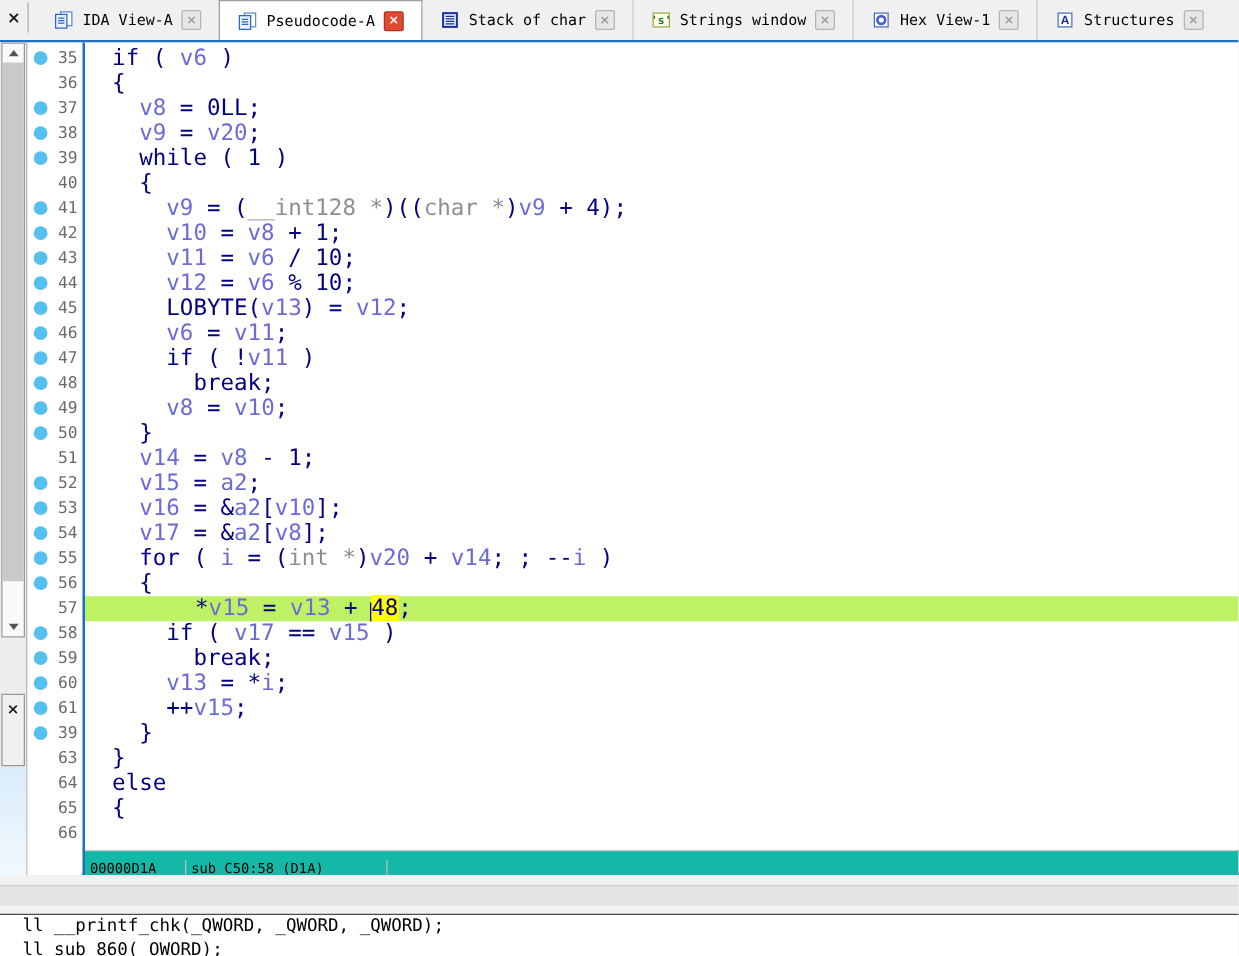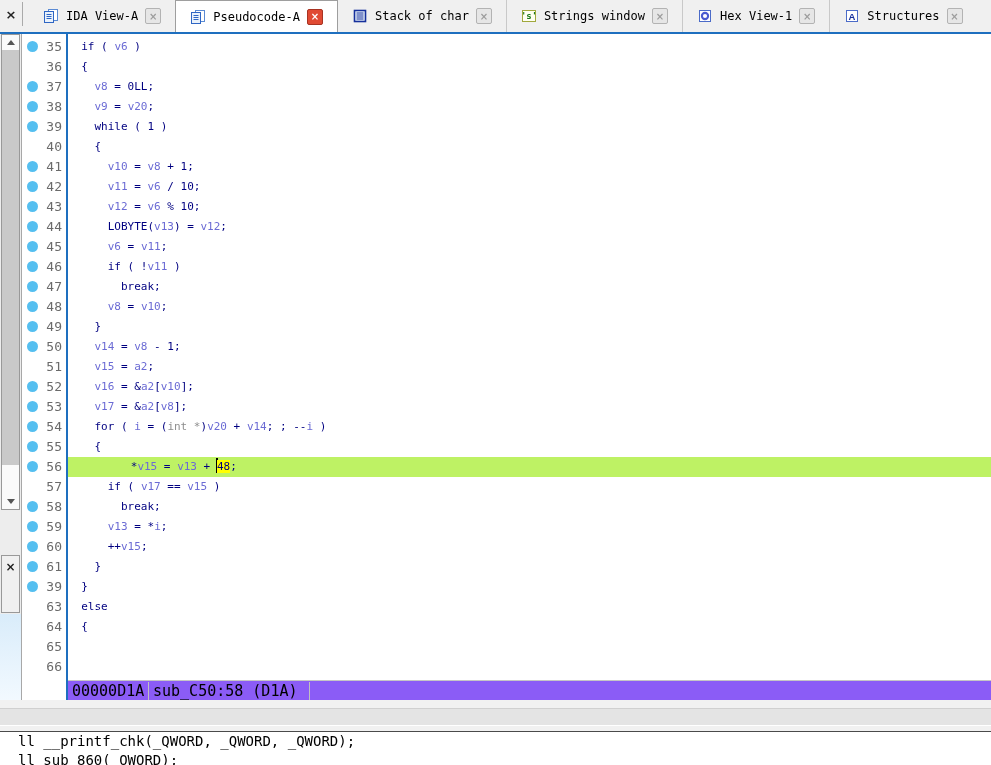--- a/index.html
+++ b/index.html
@@ -45,32 +45,32 @@
   .gutter{position:absolute;left:22px;top:34px;width:44px;height:666px;background:#fff;
           box-sizing:border-box;padding-top:3px;overflow:hidden;}
   .grow{height:20px;position:relative;}
   .bp{position:absolute;left:5px;top:4px;width:11px;height:11px;border-radius:50%;background:#55bff0;}
   .lnum{position:absolute;right:4px;top:2px;font-size:13px;color:#6a6a6a;}
 
   
   .codecol{position:absolute;left:66px;top:34px;width:925px;height:666px;background:#fff;
            border-left:2px solid #1e6fbf;border-bottom:2px solid #1e6fbf;box-sizing:border-box;}
   .rows{height:643px;padding-top:3px;overflow:hidden;}
-  .crow{height:20px;line-height:20px;font-size:11px;white-space:pre;color:#000080;}
+  .crow{height:20px;line-height:20px;font-size:18px;white-space:pre;color:#000080;}
   .crow.hl{background:#bef264;padding-left:23px;}
   .seg.k{color:#000080;}
   .seg.v{color:#6b6bd4;}
   .seg.t{color:#8e8e8e;}
   .seg.h{background:#ffff00;color:#000080;}
   .caret{display:inline-block;width:2px;height:15px;background:#000;vertical-align:text-bottom;
          margin-right:-1px;margin-left:-1px;}
 
   
-  .statusbar{height:20px;background:#8b5cf6;border-top:1px solid #c6c6c6;display:flex;align-items:center;
-             font-size:15px;color:#000;}
+  .statusbar{height:20px;background:#14b8a6;border-top:1px solid #c6c6c6;display:flex;align-items:flex-end;
+             font-size:11px;color:#000;}
   .scell{display:flex;align-items:center;padding:0 4px;border-right:1px solid #c0c0c0;white-space:nowrap;}
   .scell.addr{width:72px;}
   .scell.loc{width:152px;}
   .scell.mini{width:14px;}
 
   
   .gap-area{position:absolute;left:0;top:700px;width:991px;height:31px;background:#f1f1f1;}
   .gap-band{position:absolute;left:0;top:8px;width:991px;height:16px;background:#e4e4e4;
             border-top:1px solid #d0d0d0;border-bottom:1px solid #fff;}
   .bottom-panel{position:absolute;left:0;top:731px;width:991px;height:34px;background:#fff;
@@ -289,20 +289,21 @@
     </div>
 
   <div class="codecol">
     <div class="rows" id="rows">
         <div class="crow"><span class="seg k">  </span><span class="seg k">if ( </span><span class="seg v">v6</span><span class="seg k"> )</span></div>
         <div class="crow"><span class="seg k">  </span><span class="seg k">{</span></div>
         <div class="crow"><span class="seg k">    </span><span class="seg v">v8</span><span class="seg k"> = 0LL;</span></div>
         <div class="crow"><span class="seg k">    </span><span class="seg v">v9</span><span class="seg k"> = </span><span class="seg v">v20</span><span class="seg k">;</span></div>
         <div class="crow"><span class="seg k">    </span><span class="seg k">while ( 1 )</span></div>
         <div class="crow"><span class="seg k">    </span><span class="seg k">{</span></div>
+        <div class="crow"><span class="seg k">      </span><span class="seg v">v9</span><span class="seg k"> = (</span><span class="seg t">__int128 *</span><span class="seg k">)((</span><span class="seg t">char *</span><span class="seg k">)</span><span class="seg v">v9</span><span class="seg k"> + 4);</span></div>
         <div class="crow"><span class="seg k">      </span><span class="seg v">v10</span><span class="seg k"> = </span><span class="seg v">v8</span><span class="seg k"> + 1;</span></div>
         <div class="crow"><span class="seg k">      </span><span class="seg v">v11</span><span class="seg k"> = </span><span class="seg v">v6</span><span class="seg k"> / 10;</span></div>
         <div class="crow"><span class="seg k">      </span><span class="seg v">v12</span><span class="seg k"> = </span><span class="seg v">v6</span><span class="seg k"> % 10;</span></div>
         <div class="crow"><span class="seg k">      </span><span class="seg k">LOBYTE(</span><span class="seg v">v13</span><span class="seg k">) = </span><span class="seg v">v12</span><span class="seg k">;</span></div>
         <div class="crow"><span class="seg k">      </span><span class="seg v">v6</span><span class="seg k"> = </span><span class="seg v">v11</span><span class="seg k">;</span></div>
         <div class="crow"><span class="seg k">      </span><span class="seg k">if ( !</span><span class="seg v">v11</span><span class="seg k"> )</span></div>
         <div class="crow"><span class="seg k">        </span><span class="seg k">break;</span></div>
         <div class="crow"><span class="seg k">      </span><span class="seg v">v8</span><span class="seg k"> = </span><span class="seg v">v10</span><span class="seg k">;</span></div>
         <div class="crow"><span class="seg k">    </span><span class="seg k">}</span></div>
         <div class="crow"><span class="seg k">    </span><span class="seg v">v14</span><span class="seg k"> = </span><span class="seg v">v8</span><span class="seg k"> - 1;</span></div>

